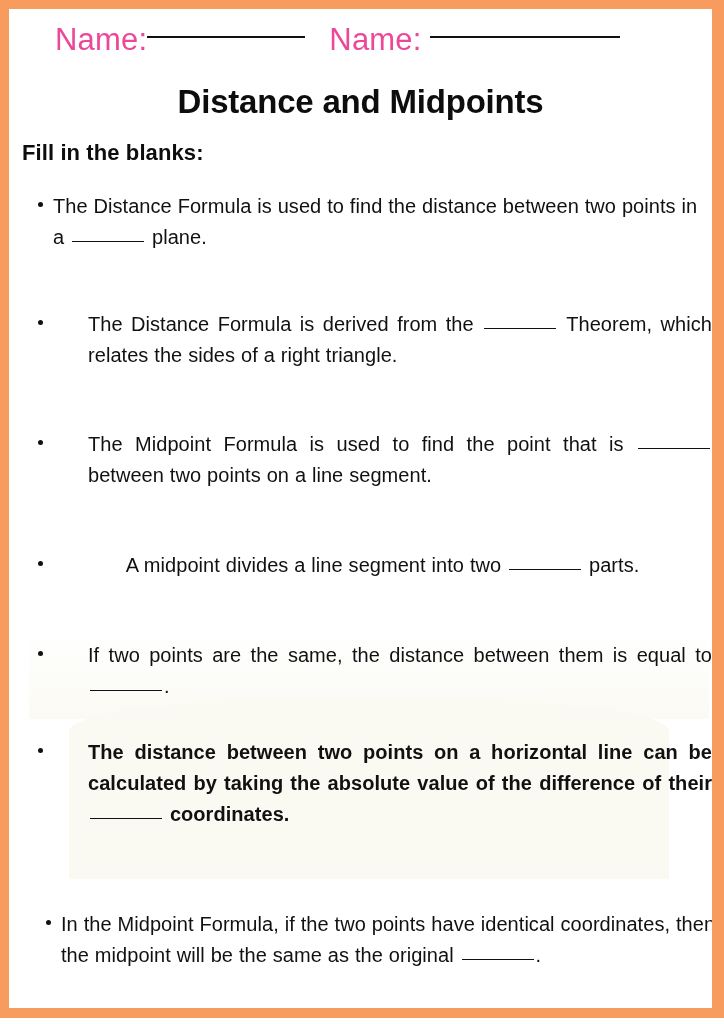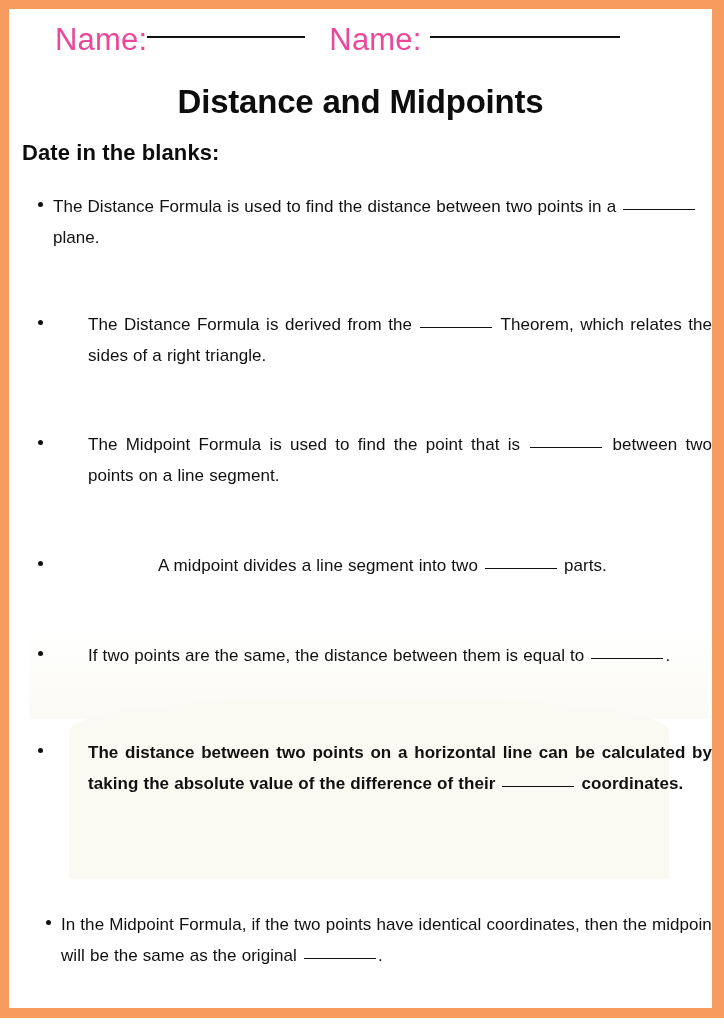--- a/index.html
+++ b/index.html
@@ -144,21 +144,21 @@
   .bullet-dot {
     position: absolute;
     left: 16px;
     top: 11px;
     width: 5px;
     height: 5px;
     background: #111111;
     border-radius: 50%;
   }
   .bullet-text {
-    font-size: 17px;
+    font-size: 20px;
     line-height: 31px;
     color: #111111;
     font-family: "Liberation Sans", sans-serif;
     letter-spacing: 0.05px;
     margin: 0;
     word-spacing: 0.3px;
   }
   .bullet-text.justify {
     text-align: justify;
     text-align-last: left;
@@ -194,21 +194,21 @@
       <div class="namedate">
         <span class="nd-label">Name:</span>
         <span class="rule rule-name"></span>
         <span class="nd-gap"></span>
         <span class="nd-label">Name:</span>
         <span class="rule rule-date"></span>
       </div>
 
       <div class="title">Distance and Midpoints</div>
 
-      <div class="section-heading">Date in the blanks:</div>
+      <div class="section-heading">Fill in the blanks:</div>
 
       <div class="bullets" id="bullets" style="position: absolute;">
           <div class="bullet-row" style="position: absolute; left: 0px; top: 0px; width: 690px;">
             <span class="bullet-dot"></span>
             <p class="bullet-text">The Distance Formula is used to find the distance between two points in a <span class="blank"></span> plane.</p>
           </div>
           <div class="bullet-row" style="position: absolute; left: 0px; top: 118px; width: 690px;">
             <span class="bullet-dot"></span>
             <p class="bullet-text justify">The Distance Formula is derived from the <span class="blank"></span> Theorem, which relates the sides of a right triangle.</p>
           </div>

